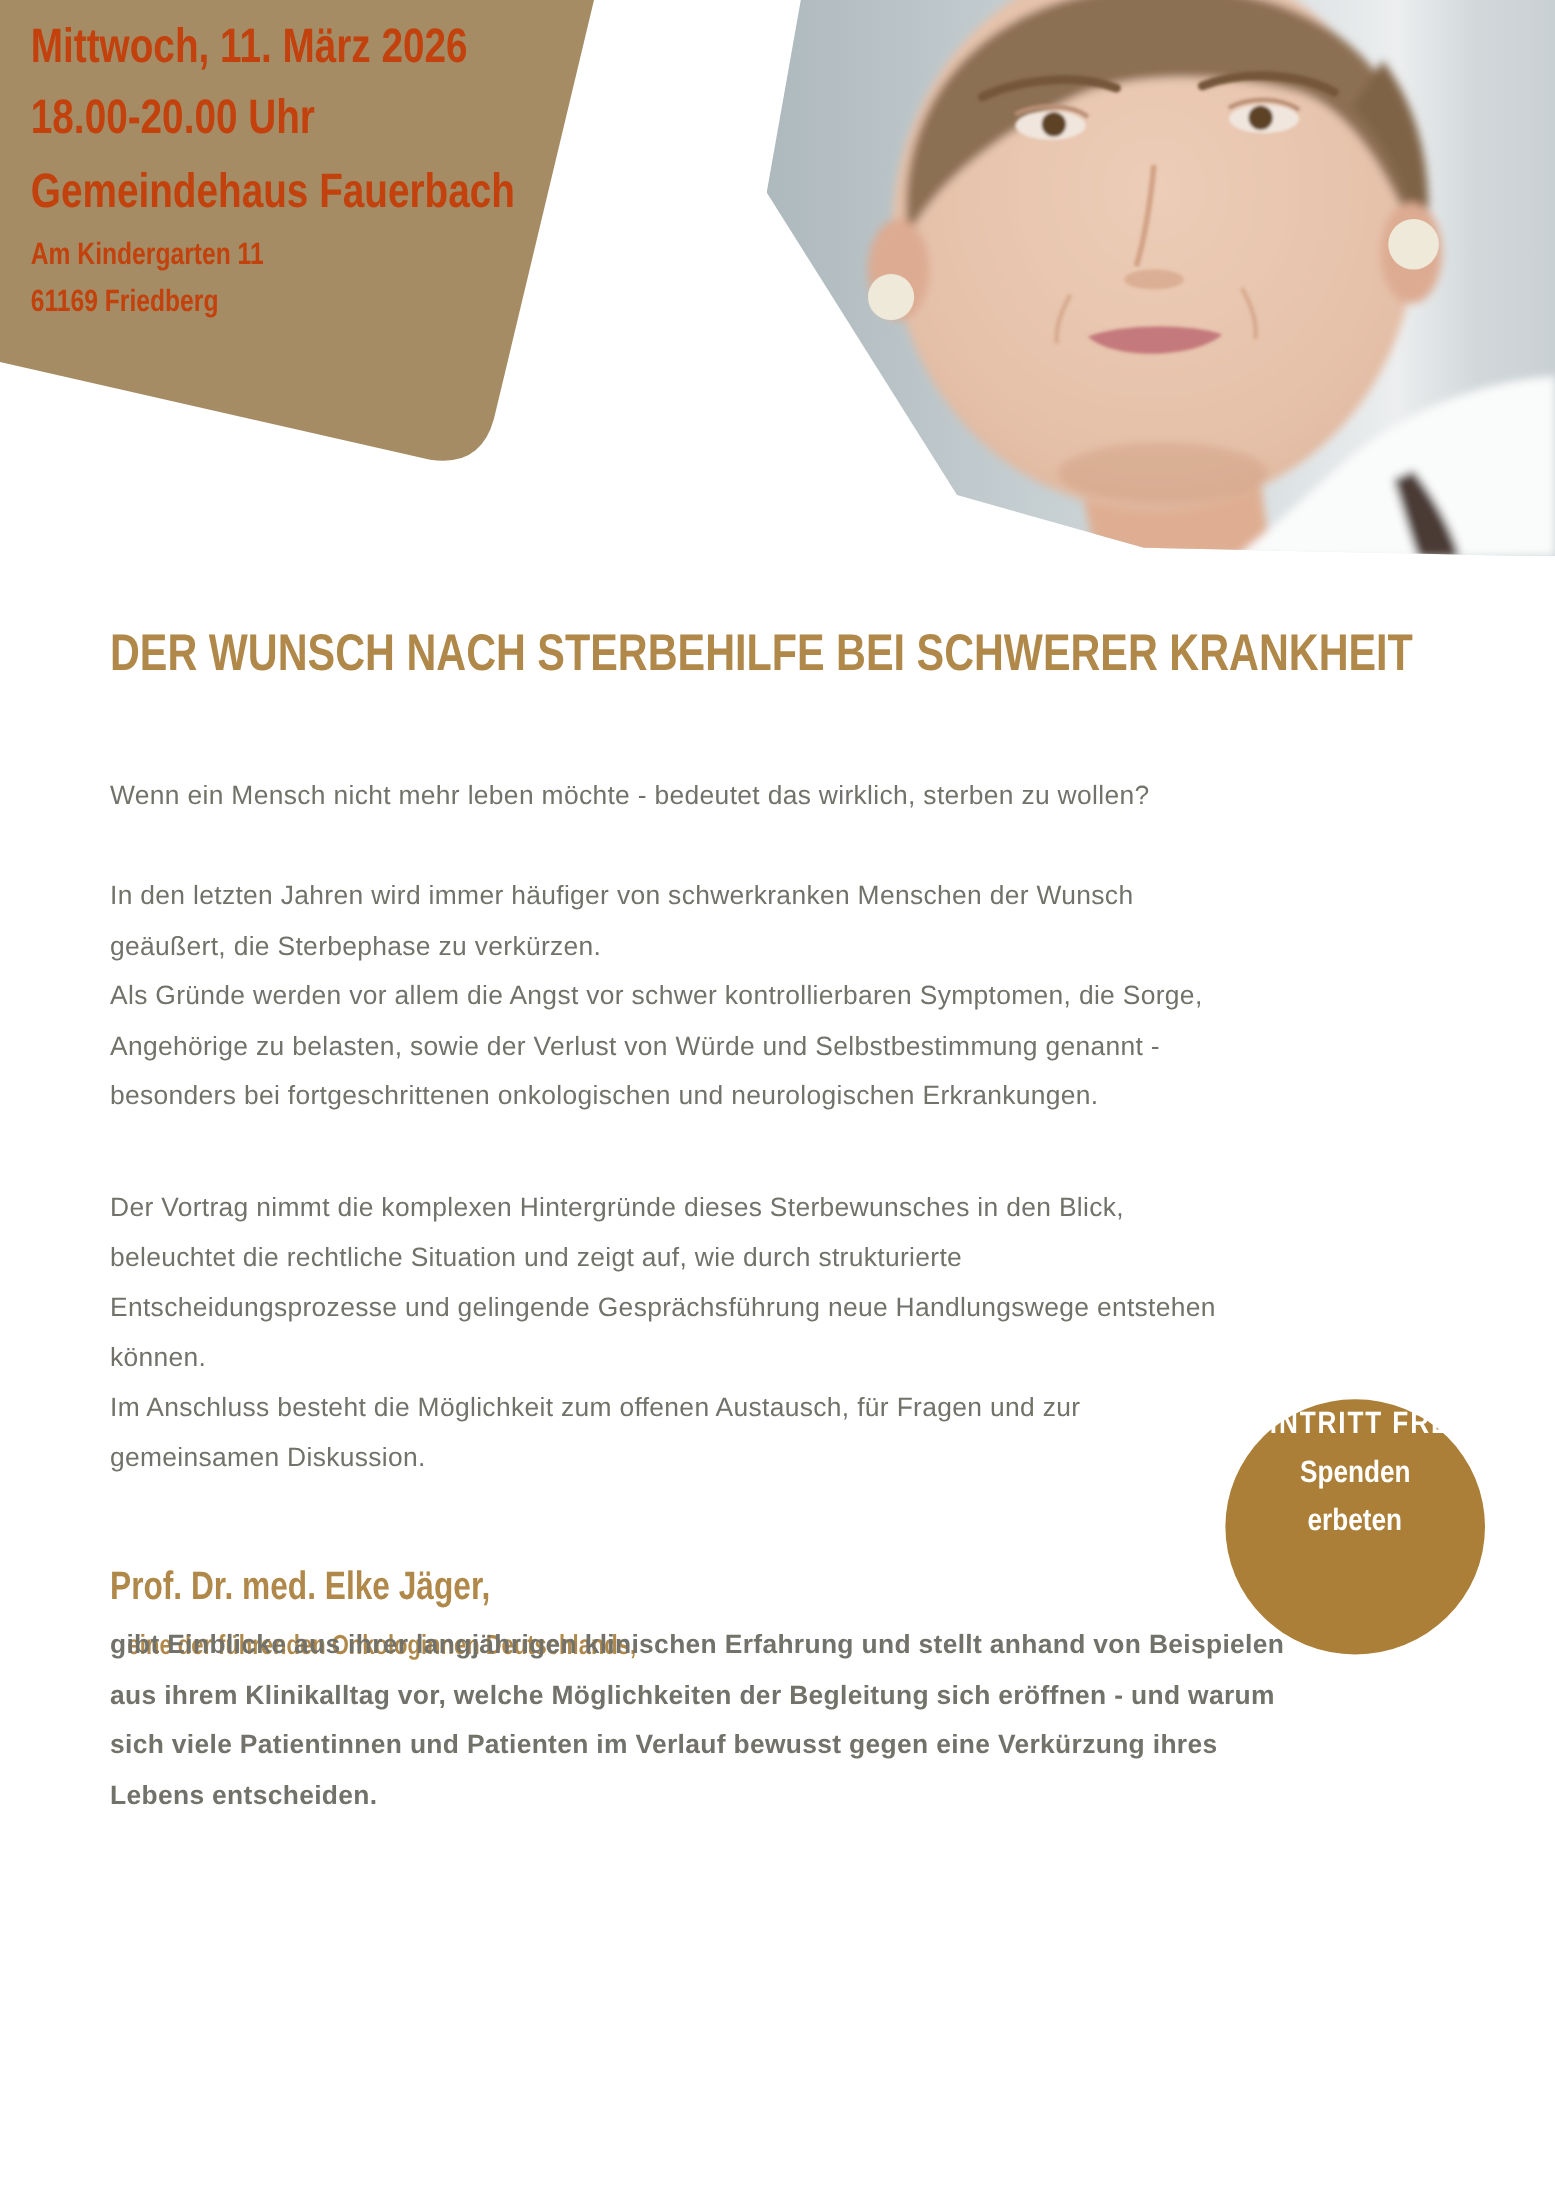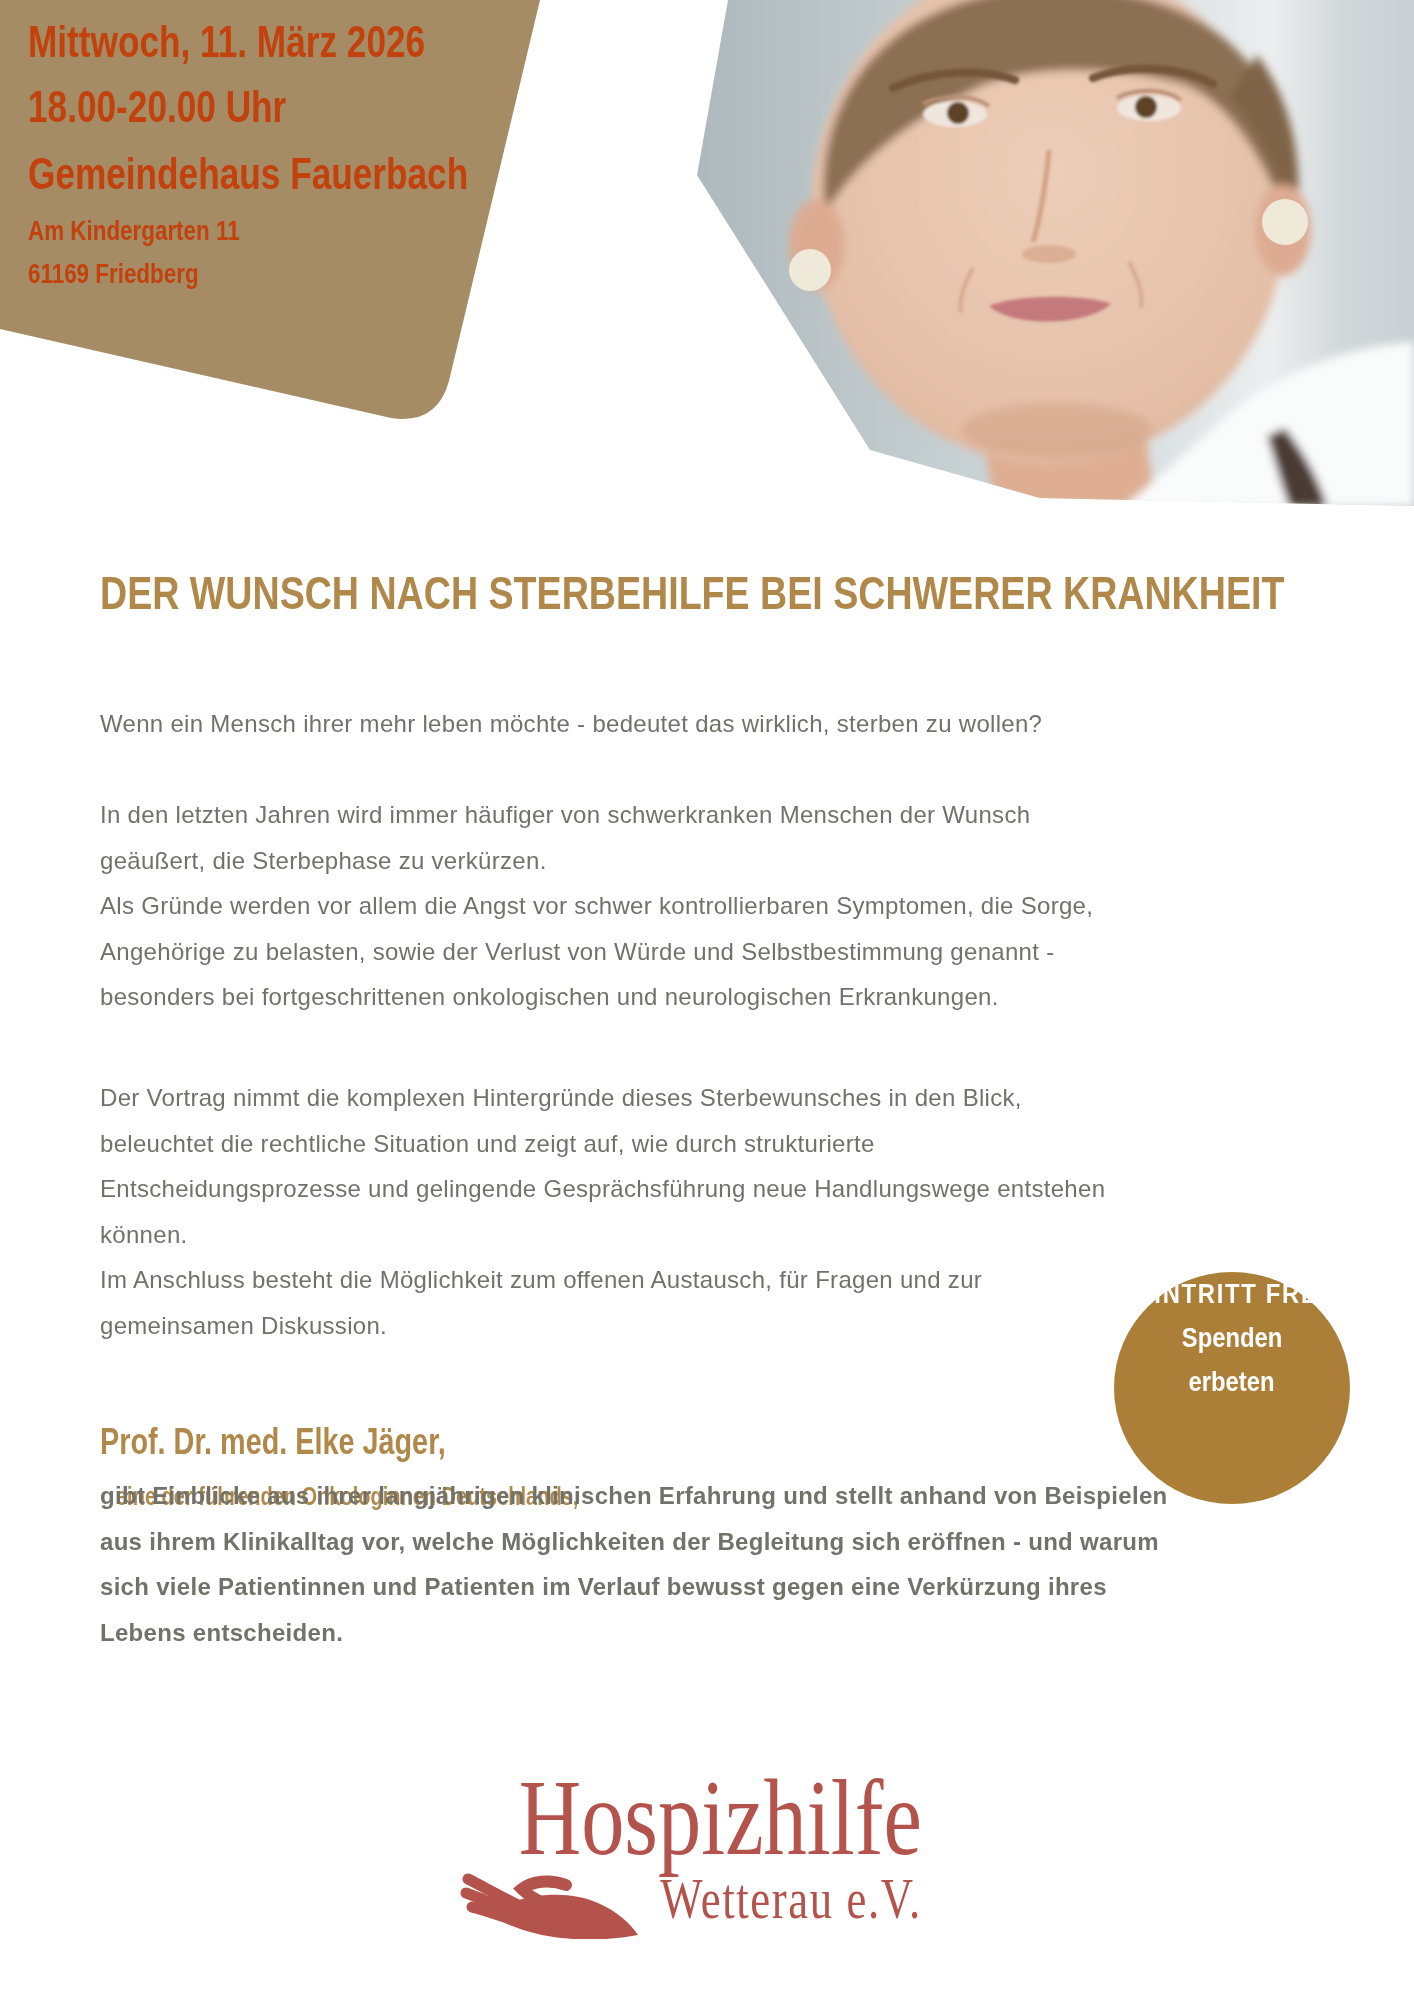--- a/index.html
+++ b/index.html
@@ -126,21 +126,21 @@
         <path d="M276,268 C266,286 262,300 264,312" stroke="#cb9a7d" stroke-width="4" fill="none" opacity="0.6"></path>
         <path d="M432,262 C442,280 446,296 444,308" stroke="#cb9a7d" stroke-width="4" fill="none" opacity="0.6"></path>
       </g>
       <circle cx="113" cy="270" r="21" fill="#efe9da"></circle>
       <circle cx="588" cy="222" r="23" fill="#efe9da"></circle>
     </svg>
   </div>
 
   <h1 class="title"><span class="cx">DER WUNSCH NACH STERBEHILFE BEI SCHWERER KRANKHEIT</span></h1>
 
-  <p class="body p-intro">Wenn ein Mensch ihrer mehr leben möchte - bedeutet das wirklich, sterben zu wollen?</p>
+  <p class="body p-intro">Wenn ein Mensch nicht mehr leben möchte - bedeutet das wirklich, sterben zu wollen?</p>
   <p class="body p-two">In den letzten Jahren wird immer häufiger von schwerkranken Menschen der Wunsch
 geäußert, die Sterbephase zu verkürzen.
 Als Gründe werden vor allem die Angst vor schwer kontrollierbaren Symptomen, die Sorge,
 Angehörige zu belasten, sowie der Verlust von Würde und Selbstbestimmung genannt -
 besonders bei fortgeschrittenen onkologischen und neurologischen Erkrankungen.</p>
   <p class="body p-three">Der Vortrag nimmt die komplexen Hintergründe dieses Sterbewunsches in den Blick,
 beleuchtet die rechtliche Situation und zeigt auf, wie durch strukturierte
 Entscheidungsprozesse und gelingende Gesprächsführung neue Handlungswege entstehen
 können.
 Im Anschluss besteht die Möglichkeit zum offenen Austausch, für Fragen und zur
@@ -152,27 +152,14 @@
     <div class="badge-line"><span class="cxc">erbeten</span></div>
   </div>
 
   <div class="speaker-name"><span class="cx">Prof. Dr. med. Elke Jäger,</span></div>
   <div class="speaker-cred"><span class="cx">eine der führenden Onkologinnen Deutschlands,</span></div>
   <p class="body p-desc">gibt Einblicke aus ihrer langjährigen klinischen Erfahrung und stellt anhand von Beispielen
 aus ihrem Klinikalltag vor, welche Möglichkeiten der Begleitung sich eröffnen - und warum
 sich viele Patientinnen und Patienten im Verlauf bewusst gegen eine Verkürzung ihres
 Lebens entscheiden.</p>
 
-  <div class="logo">
-    <svg class="hand" viewBox="0 0 184 66" aria-hidden="true">
-      <g fill="none" stroke="#B3534C" stroke-linecap="round">
-        <path d="M60,32 C40,22 22,12 10,6" stroke-width="11"></path>
-        <path d="M58,40 C38,32 20,24 8,20" stroke-width="11"></path>
-        <path d="M58,48 C40,42 24,36 14,34" stroke-width="11"></path>
-        <path d="M108,12 C92,6 74,8 64,16 C74,26 88,32 100,34" stroke-width="12"></path>
-      </g>
-      <path d="M52,30 C84,18 118,20 140,30 C160,39 172,50 180,62 C150,68 112,68 84,62 C62,57 44,50 38,44 C42,37 46,33 52,30 Z" fill="#B3534C"></path>
-    </svg>
-    <div class="logo-name">Hospizhilfe</div>
-    <div class="logo-sub">Wetterau e.V.</div>
-  </div>
 
 </div>
 
 </body></html>

